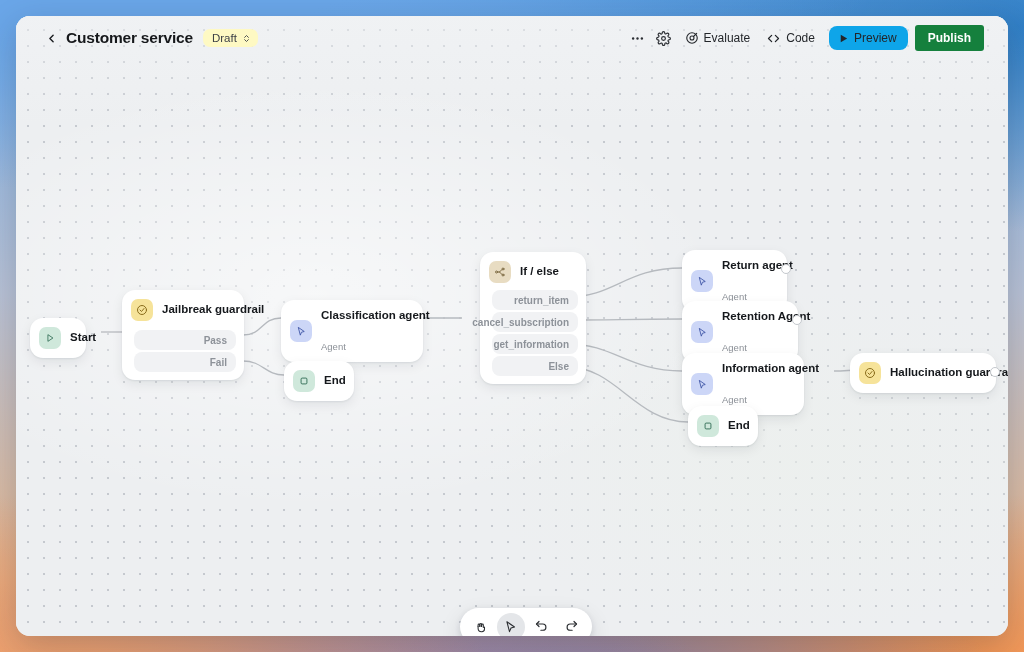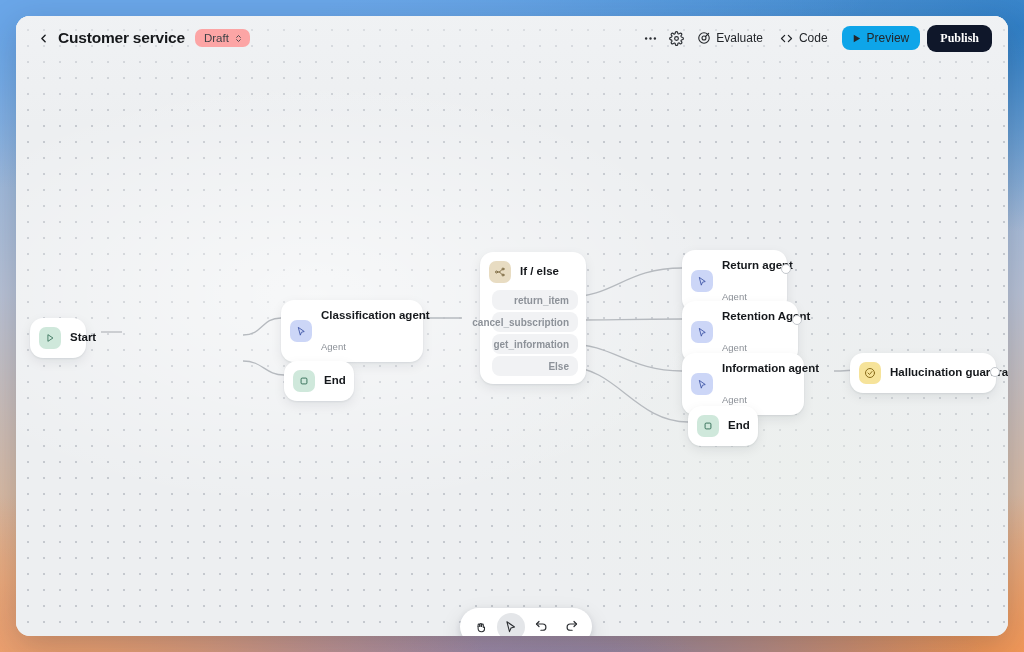--- a/index.html
+++ b/index.html
@@ -44,48 +44,48 @@
     background:
       radial-gradient(60% 50% at 30% 45%, rgba(255,255,255,.55) 0%, rgba(255,255,255,0) 70%),
       radial-gradient(45% 40% at 78% 72%, rgba(236,240,236,.6) 0%, rgba(236,240,236,0) 72%),
       linear-gradient(180deg, rgba(242,244,246,.55) 0%, rgba(236,239,241,0) 18%);
   }
 
   
   #header{
     position:absolute;left:0;top:0;width:992px;height:44px;
     display:flex;align-items:center;z-index:40;
-    padding:0 16px;box-sizing:border-box;
+    padding:0 24px;box-sizing:border-box;
   }
   .back-btn{
     width:22px;height:22px;display:flex;align-items:center;justify-content:center;
     cursor:pointer;color:#1b1d20;margin-right:4px;
   }
   .app-title{
     font-size:15.5px;font-weight:700;color:#16181b;letter-spacing:-.2px;
     margin-right:10px;white-space:nowrap;
   }
   .draft-chip{
     display:flex;align-items:center;gap:5px;
-    background:#fca5a5;border-radius:7px;padding:3px 7px 3px 9px;
+    background:#fef9c3;border-radius:7px;padding:3px 7px 3px 9px;
     font-size:11.5px;color:#3d4146;cursor:pointer;
   }
   .spacer{flex:1}
   .hdr-icon{
     width:26px;height:26px;border-radius:7px;display:flex;align-items:center;justify-content:center;
     cursor:pointer;color:#2b2e33;
   }
   .hdr-btn{
     display:flex;align-items:center;gap:5px;
     padding:5px 8px;border-radius:8px;font-size:12px;color:#23262a;cursor:pointer;
     white-space:nowrap;
   }
   .hdr-btn.filled{background:#0ea5e9;padding:5px 11px 5px 9px;}
   .hdr-btn.dark{
-    background:#0f172a;color:#ffffff;font-weight:600;padding:6px 13px;border-radius:9px;font-family:Liberation Serif, serif;
+    background:#15803d;color:#ffffff;font-weight:600;padding:6px 13px;border-radius:3px;
   }
 
   
   .node{
     position:absolute;background:#ffffff;border-radius:13px;
     box-shadow:0 1px 2px rgba(16,24,40,.07),0 4px 12px rgba(16,24,40,.08);
     z-index:20;cursor:pointer;
   }
   .node-head{display:flex;align-items:center;gap:9px;padding:9px 12px 9px 9px;}
   .node-ico{
@@ -235,20 +235,37 @@
         <svg width="10" height="10" viewBox="0 0 24 24" fill="none" stroke="currentColor" stroke-width="2" stroke-linejoin="round">
             <polygon points="7 4 19 12 7 20"></polygon>
           </svg>
       </div>
       <div class="node-txt">
         <span class="node-title">Start</span>
       </div>
     </div>
   </div>
 
+  <div class="node" style="left:106px;top:274px;width:122px;">
+    <div class="node-head">
+      <div class="node-ico ico-yellow">
+        <svg width="12" height="12" viewBox="0 0 24 24" fill="none" stroke="currentColor" stroke-width="2" stroke-linecap="round" stroke-linejoin="round">
+          <circle cx="12" cy="12" r="9"></circle>
+            <polyline points="8 12 11 15 16 9"></polyline>
+        </svg>
+      </div>
+      <div class="node-txt">
+        <span class="node-title">Jailbreak guardrail</span>
+      </div>
+    </div>
+    <div class="rows">
+      <div class="row">Pass</div>
+      <div class="row">Fail</div>
+    </div>
+  </div>
 
   <div class="node" style="left:265px;top:284px;width:142px;">
     <div class="node-head">
       <div class="node-ico ico-blue">
         <svg width="11" height="11" viewBox="0 0 24 24" fill="none" stroke="currentColor" stroke-width="1.9" stroke-linejoin="round">
             <path d="M5 3l13 9-6 1.6L9.4 20z"></path>
           </svg>
       </div>
       <div class="node-txt">
         <span class="node-title">Classification agent</span>

